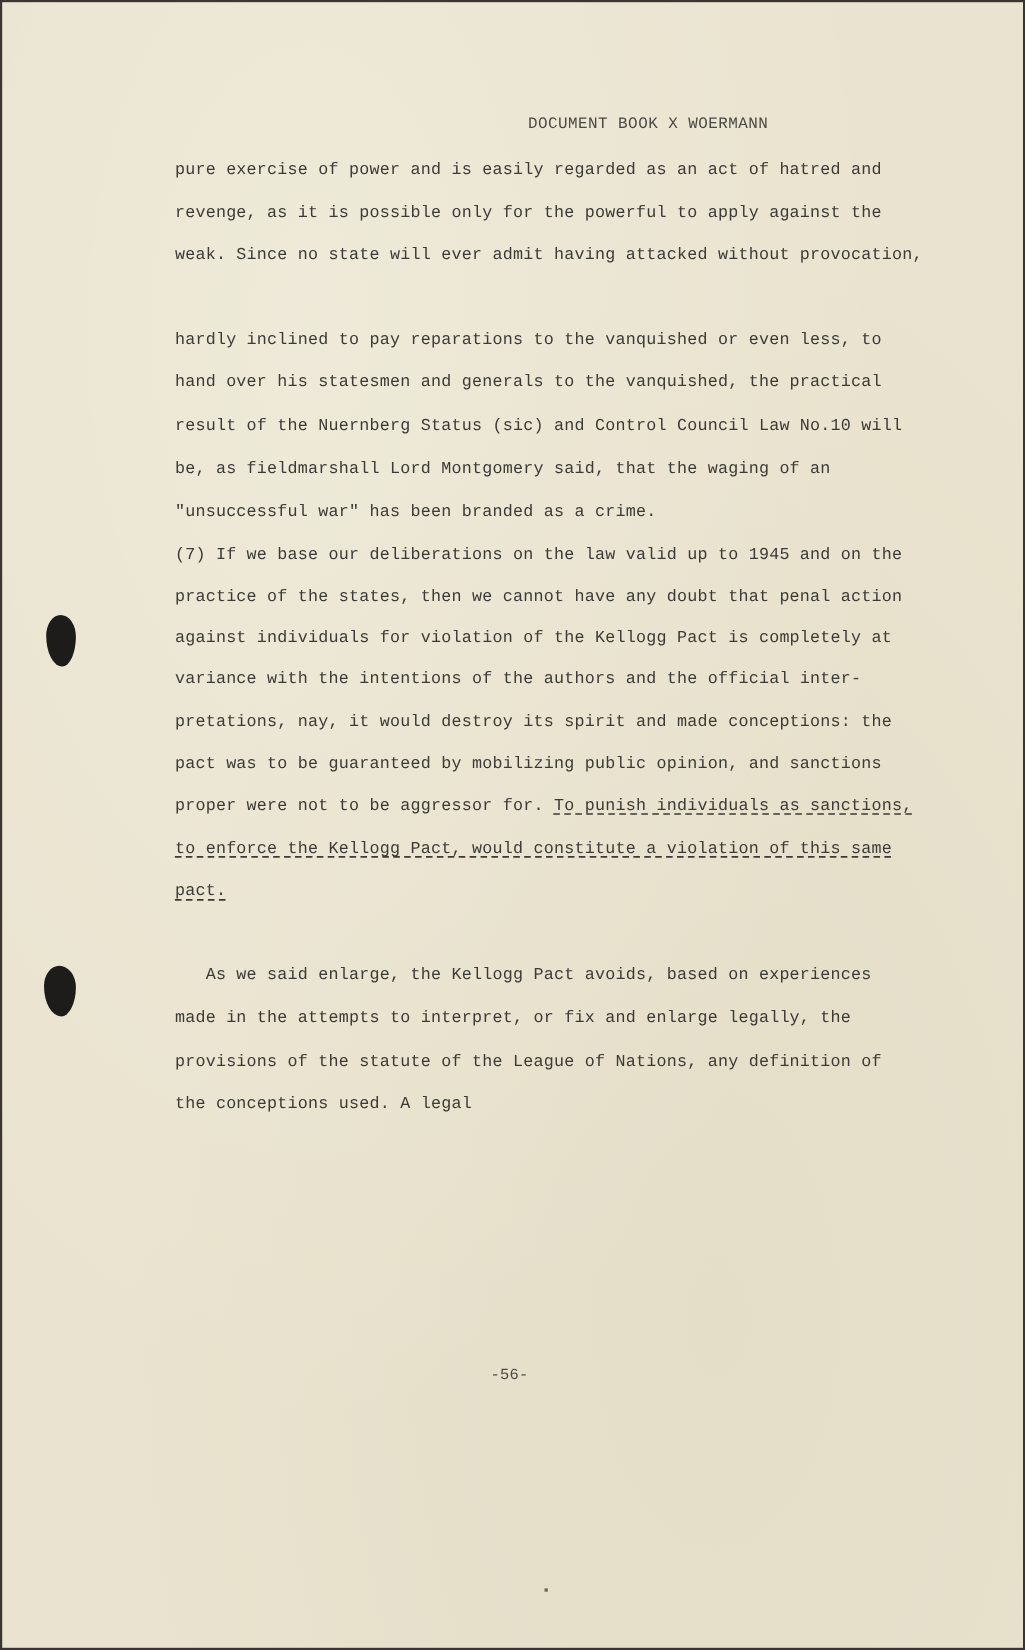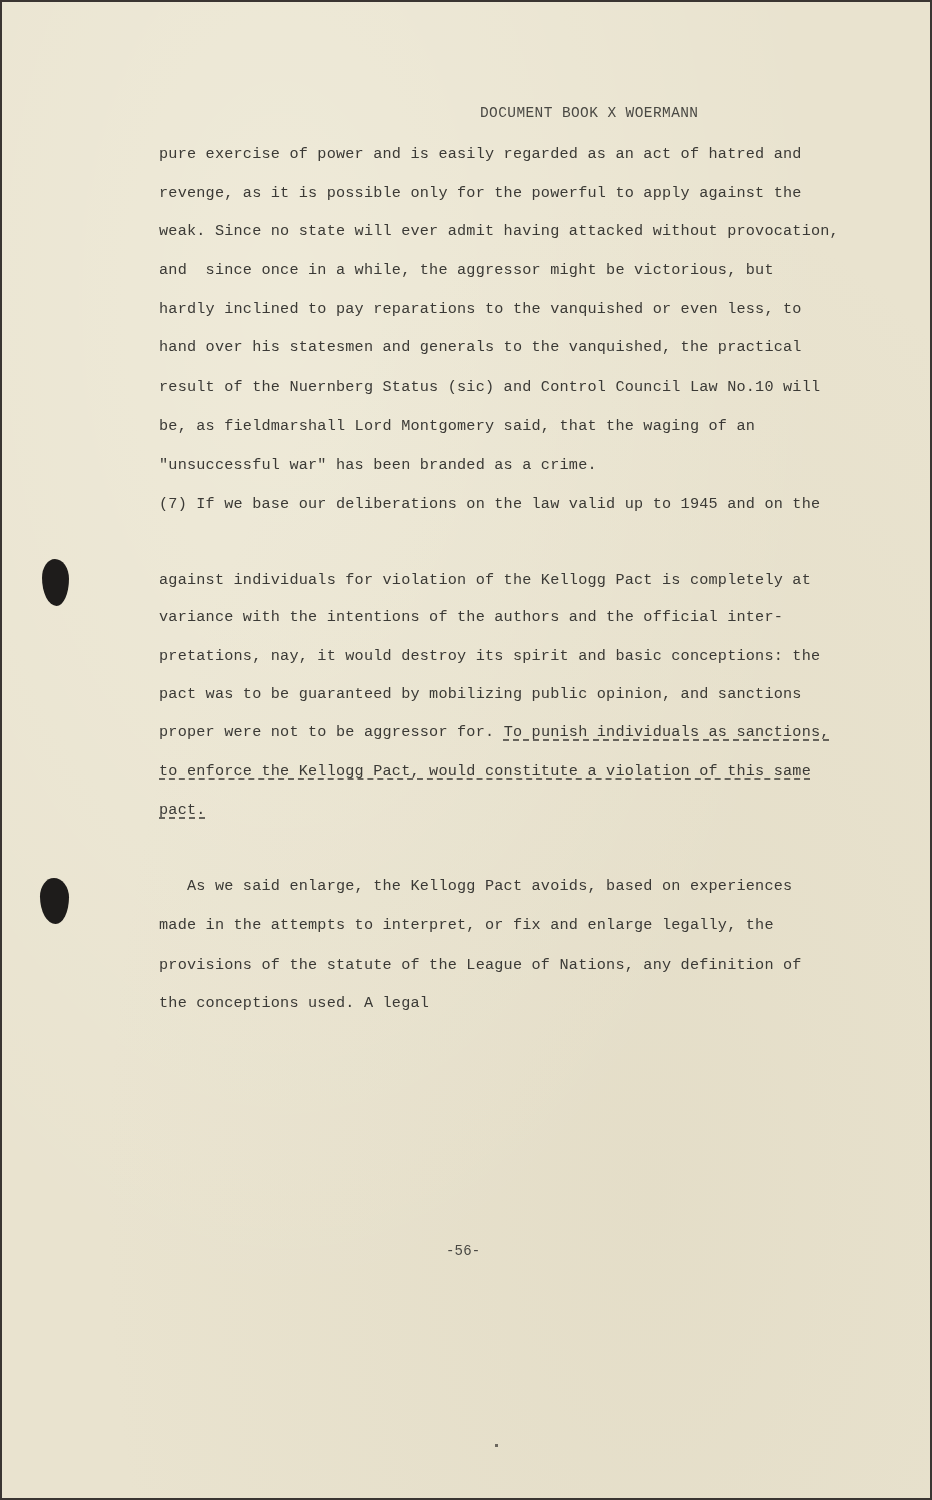--- a/index.html
+++ b/index.html
@@ -70,31 +70,31 @@
 </head>
 <body>
 
 <div class="page">
 
   <div class="typed header">DOCUMENT BOOK X WOERMANN</div>
 
   <div class="typed line" style="top:143px">pure exercise of power and is easily regarded as an act of hatred and</div>
   <div class="typed line" style="top:220px">weak. Since no state will ever admit having attacked without provocation,</div>
   <div class="typed line" style="top:182px">revenge, as it is possible only for the powerful to apply against the</div>
-  <div class="typed line" style="top:259px">and  since once in a while, the aggressor might be victorious, but</div>
   <div class="typed line" style="top:298px">hardly inclined to pay reparations to the vanquished or even less, to</div>
   <div class="typed line" style="top:336px">hand over his statesmen and generals to the vanquished, the practical</div>
   <div class="typed line" style="top:376px">result of the Nuernberg Status (sic) and Control Council Law No.10 will</div>
   <div class="typed line" style="top:415px">be, as fieldmarshall Lord Montgomery said, that the waging of an</div>
   <div class="typed line" style="top:454px">"unsuccessful war" has been branded as a crime.</div>
 
   <div class="typed line" style="top:493px">(7) If we base our deliberations on the law valid up to 1945 and on the</div>
+  <div class="typed line" style="top:531px">practice of the states, then we cannot have any doubt that penal action</div>
   <div class="typed line" style="top:569px">against individuals for violation of the Kellogg Pact is completely at</div>
   <div class="typed line" style="top:606px">variance with the intentions of the authors and the official inter-</div>
-  <div class="typed line" style="top:645px">pretations, nay, it would destroy its spirit and basic conceptions: the</div>
+  <div class="typed line" style="top:645px">pretations, nay, it would destroy its spirit and made conceptions: the</div>
   <div class="typed line" style="top:683px">pact was to be guaranteed by mobilizing public opinion, and sanctions</div>
   <div class="typed line" style="top:721px"><span>proper were not to be aggressor for. </span><span class="ul">To punish individuals as sanctions,</span></div>
   <div class="typed line ul" style="top:760px">to enforce the Kellogg Pact, would constitute a violation of this same</div>
   <div class="typed line ul" style="top:799px">pact.</div>
 
   <div class="typed line" style="top:875px">   As we said enlarge, the Kellogg Pact avoids, based on experiences</div>
   <div class="typed line" style="top:914px">made in the attempts to interpret, or fix and enlarge legally, the</div>
   <div class="typed line" style="top:954px">provisions of the statute of the League of Nations, any definition of</div>
   <div class="typed line" style="top:992px">the conceptions used. A legal</div>
 

